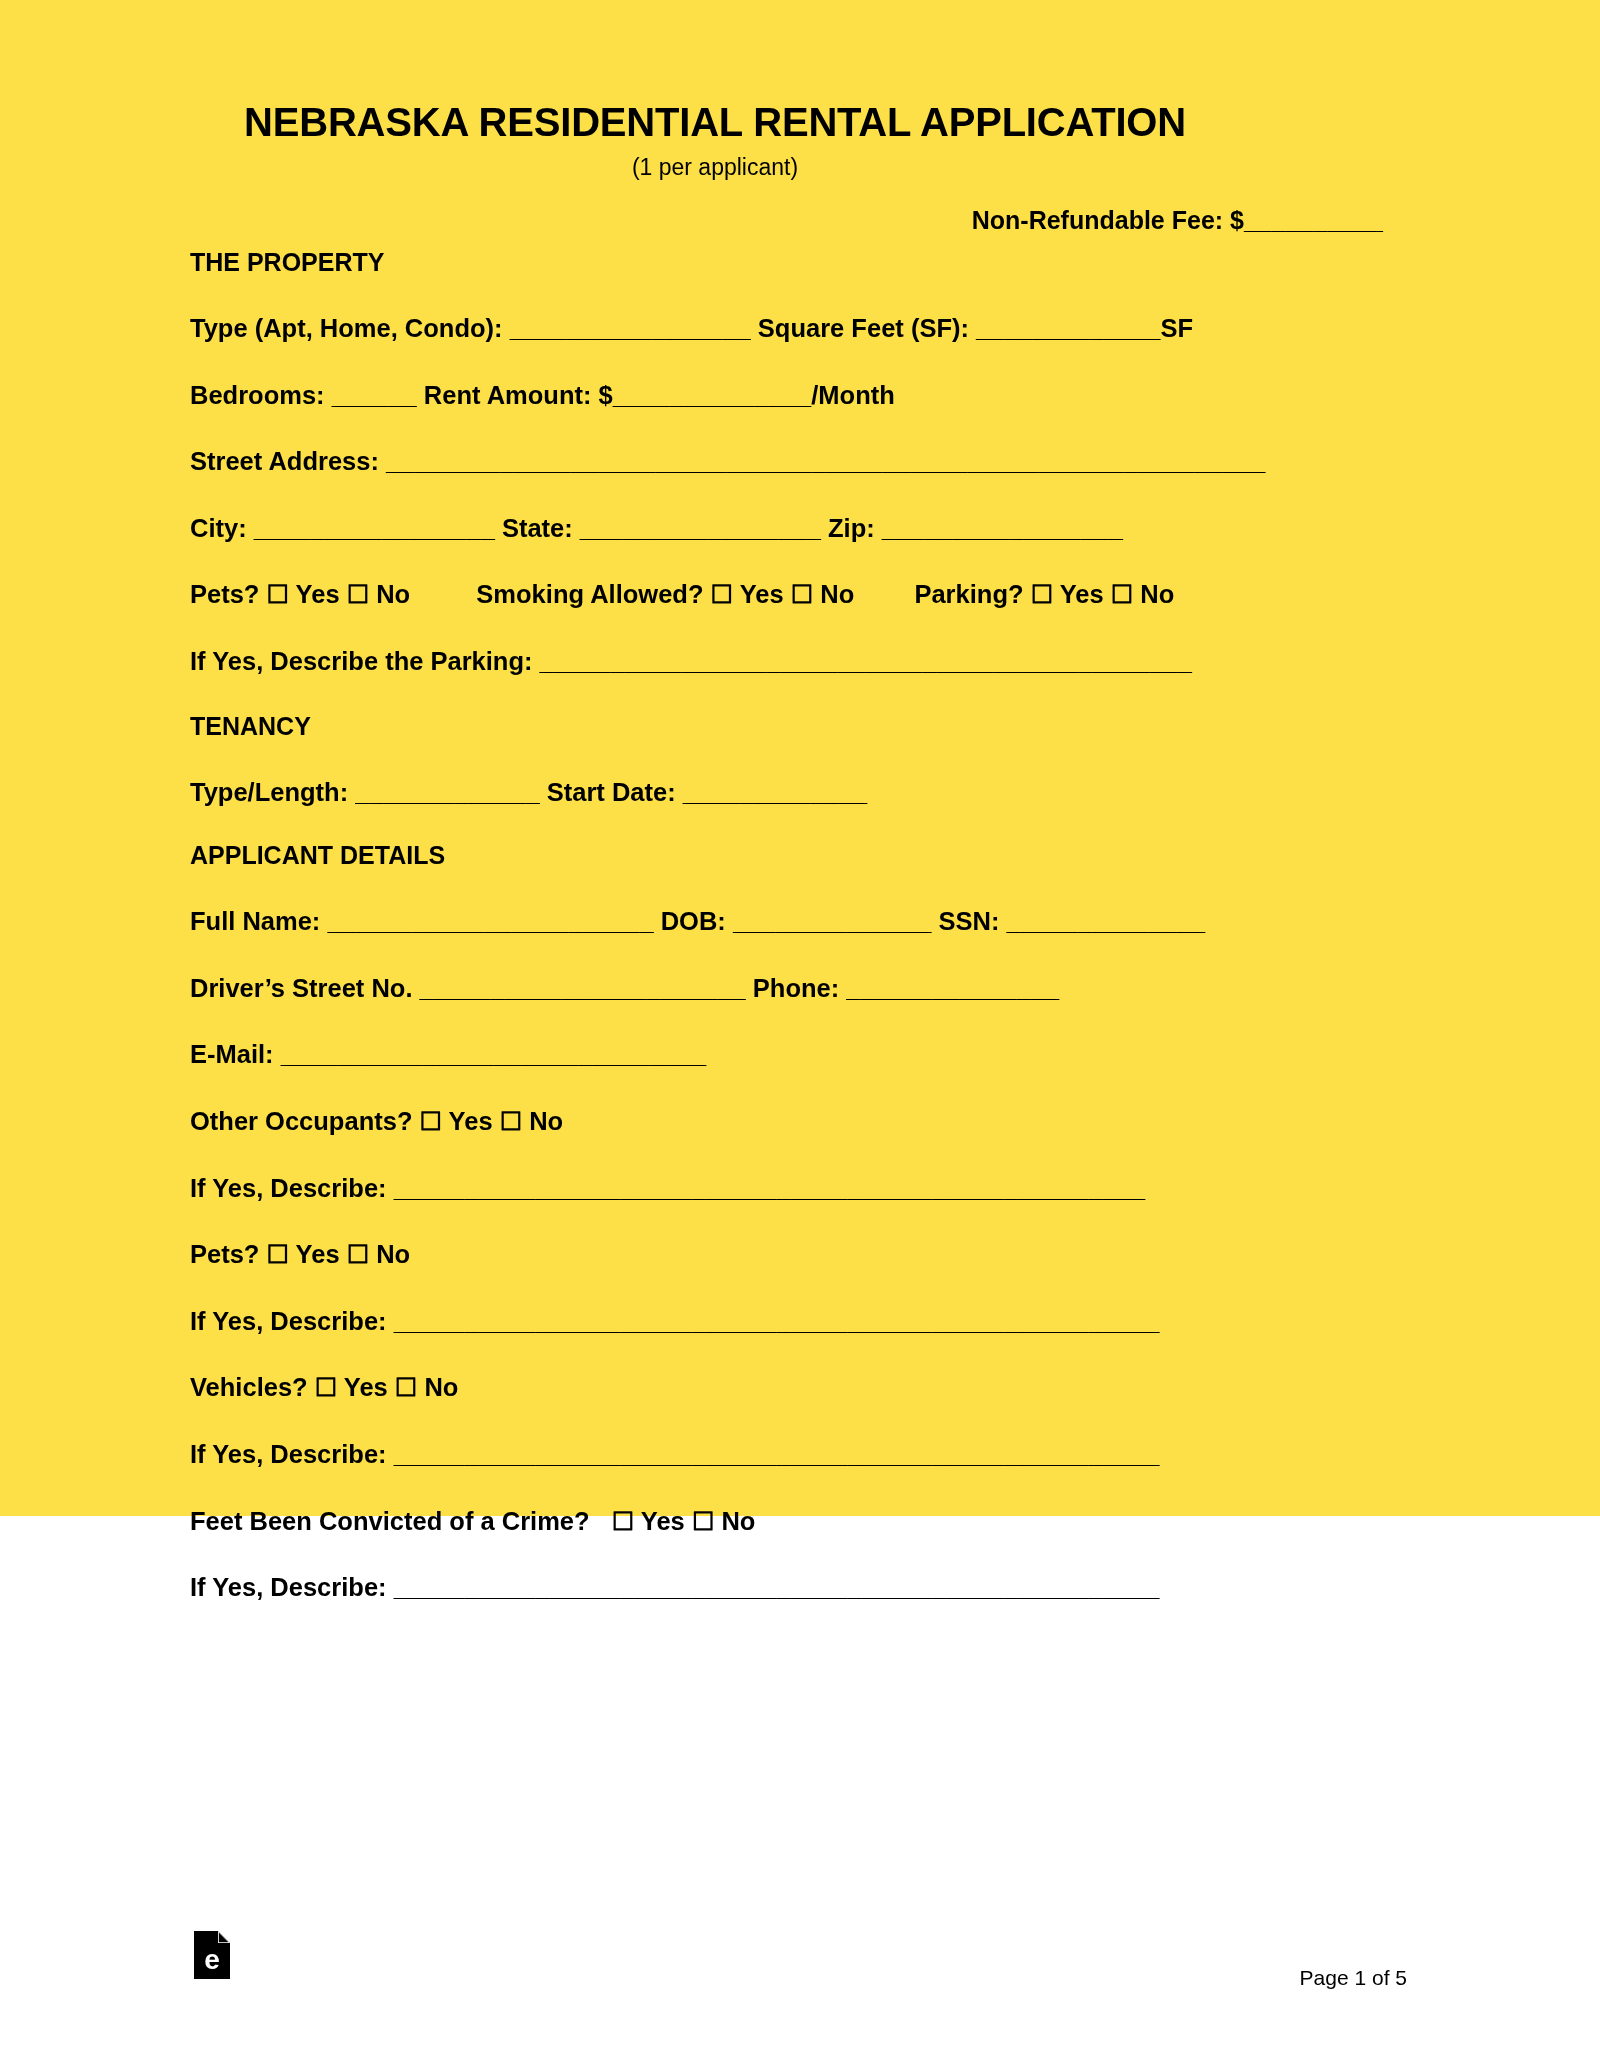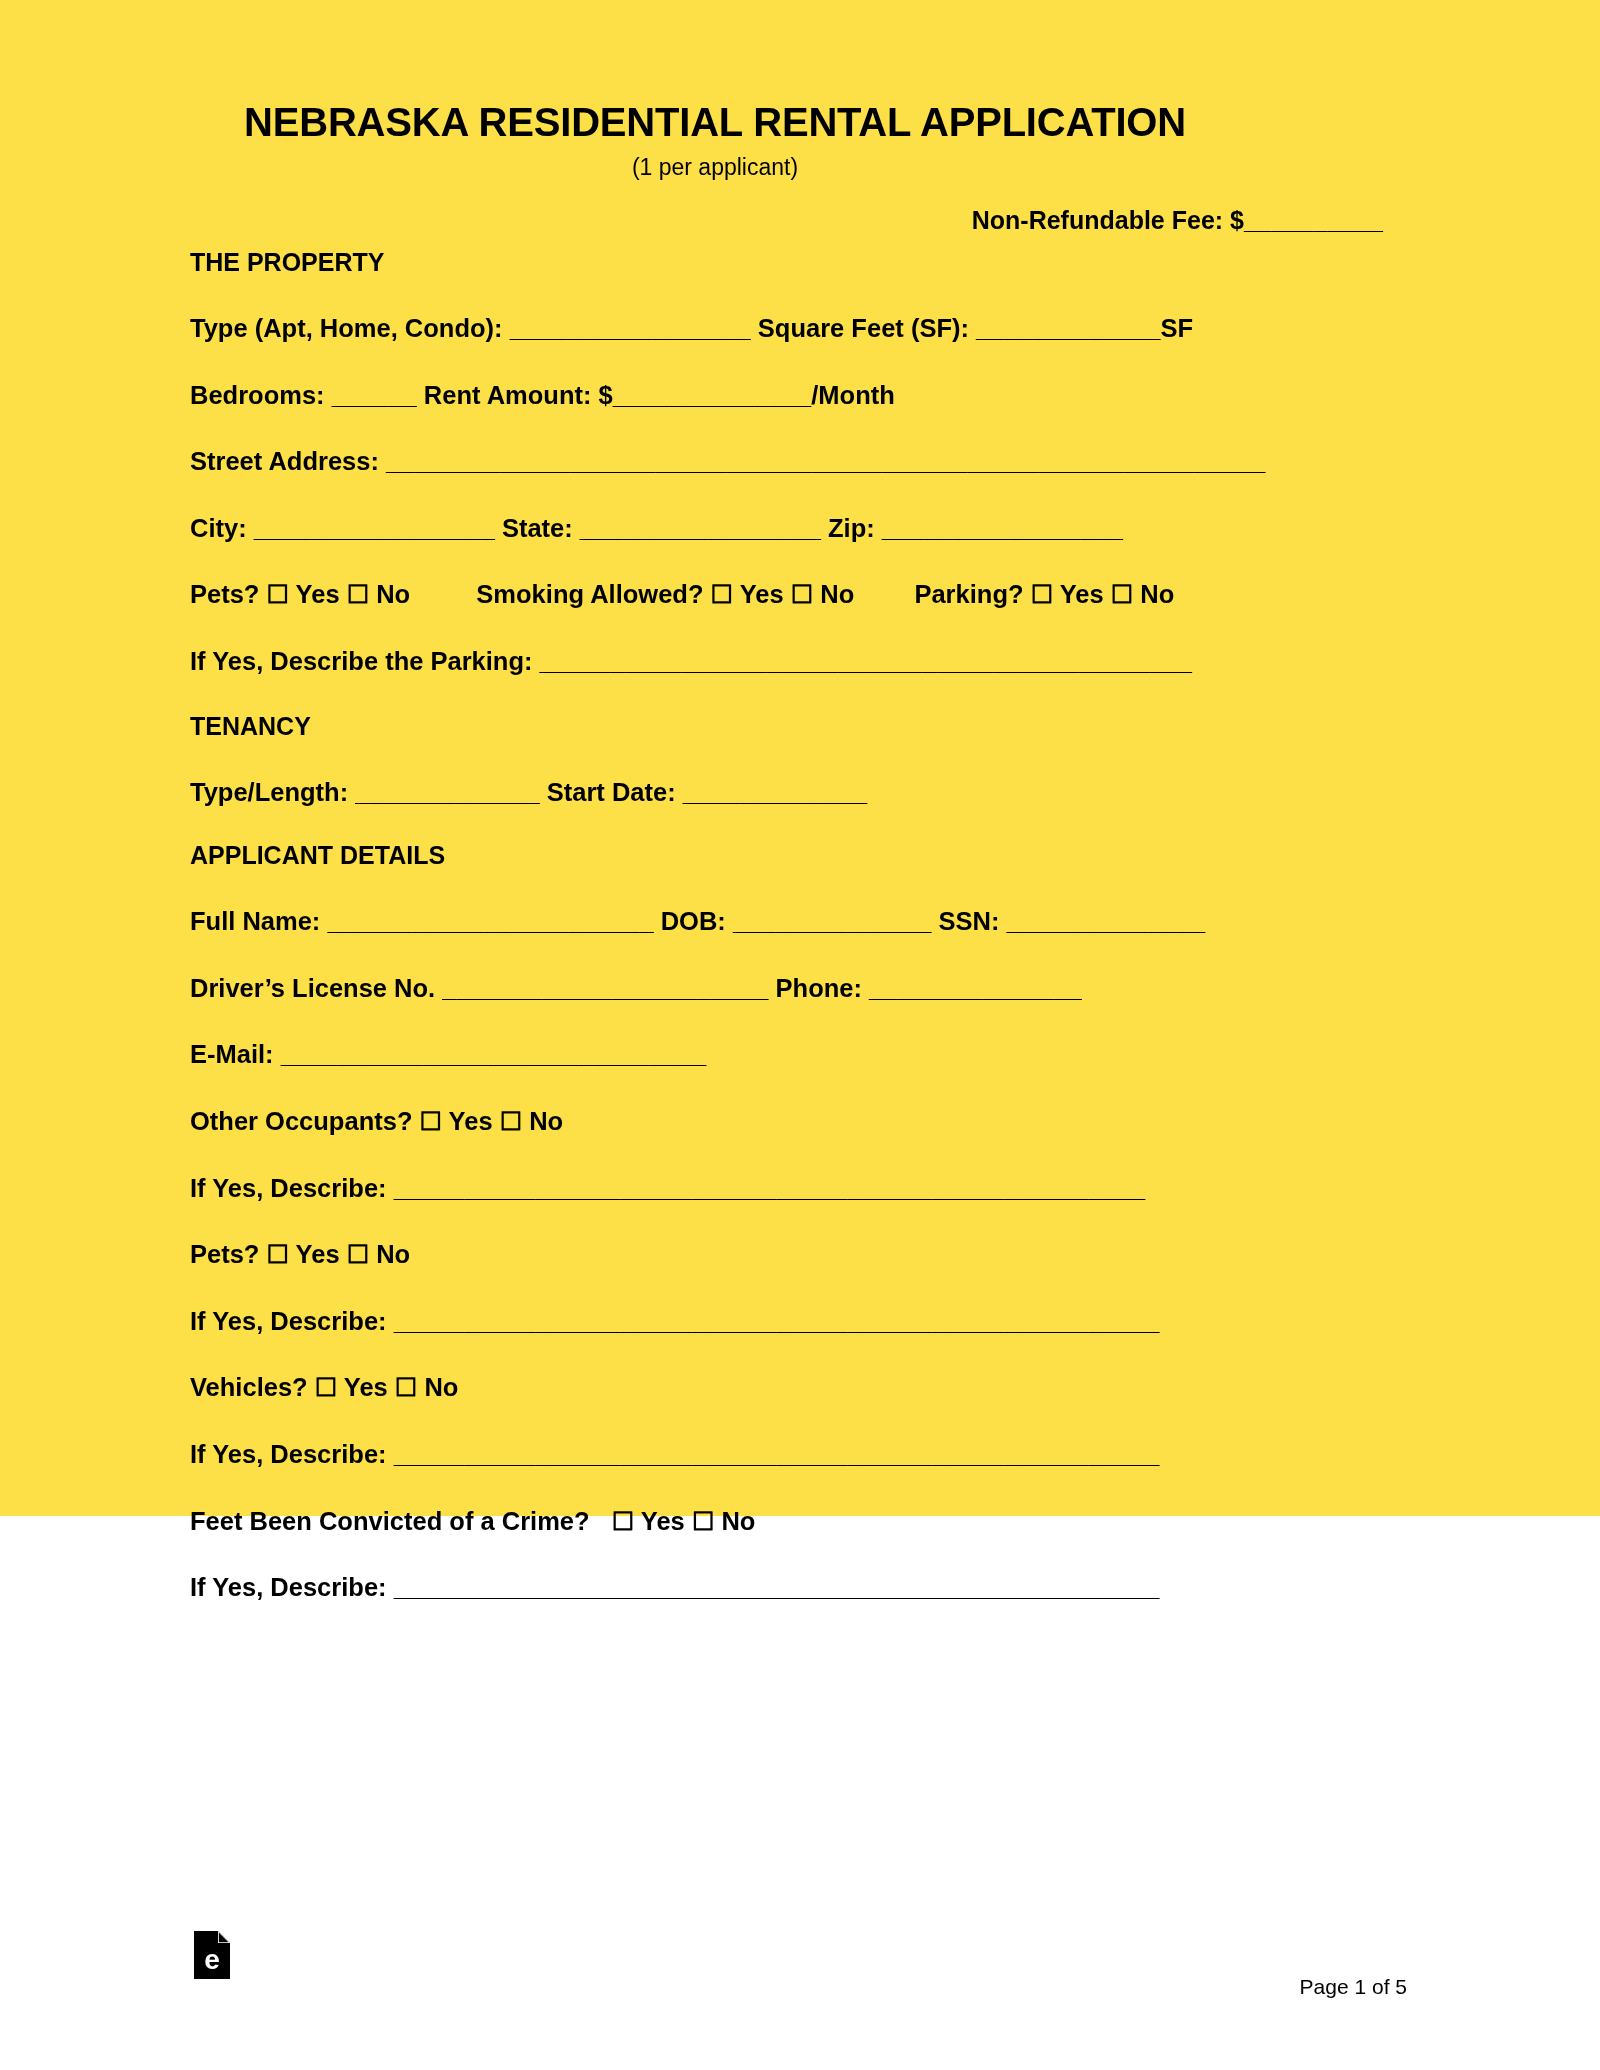--- a/index.html
+++ b/index.html
@@ -96,21 +96,21 @@
     position: absolute;
     left: 194px;
     top: 1px;
     width: 36px;
     height: 48px;
   }
   .logo svg { display: block; }
   .page-num {
     position: absolute;
     right: 193px;
-    top: 44px;
+    top: 35px;
     font-size: 21px;
     line-height: 1.2;
     text-align: right;
   }
 </style>
 </head>
 <body>
 
 <div class="page">
 
@@ -154,21 +154,21 @@
     <div class="line row">If Yes, Describe the Parking: ______________________________________________</div>
 
     <div class="section-head" style="margin-top:34px;">TENANCY</div>
 
     <div class="line row">Type/Length: _____________ Start Date: _____________</div>
 
     <div class="section-head" style="margin-top:33px;">APPLICANT DETAILS</div>
 
     <div class="line row">Full Name: _______________________ DOB: ______________ SSN: ______________</div>
 
-    <div class="line row">Driver’s License No. _______________________  Phone: _______________</div>
+    <div class="line row">Driver’s Street No. _______________________  Phone: _______________</div>
 
     <div class="line row">E-Mail: ______________________________</div>
 
     <div class="line row">
       <span>Other Occupants?</span>
       <span class="cb">☐</span>
       <span>Yes</span>
       <span class="cb">☐</span>
       <span>No</span>
     </div>

